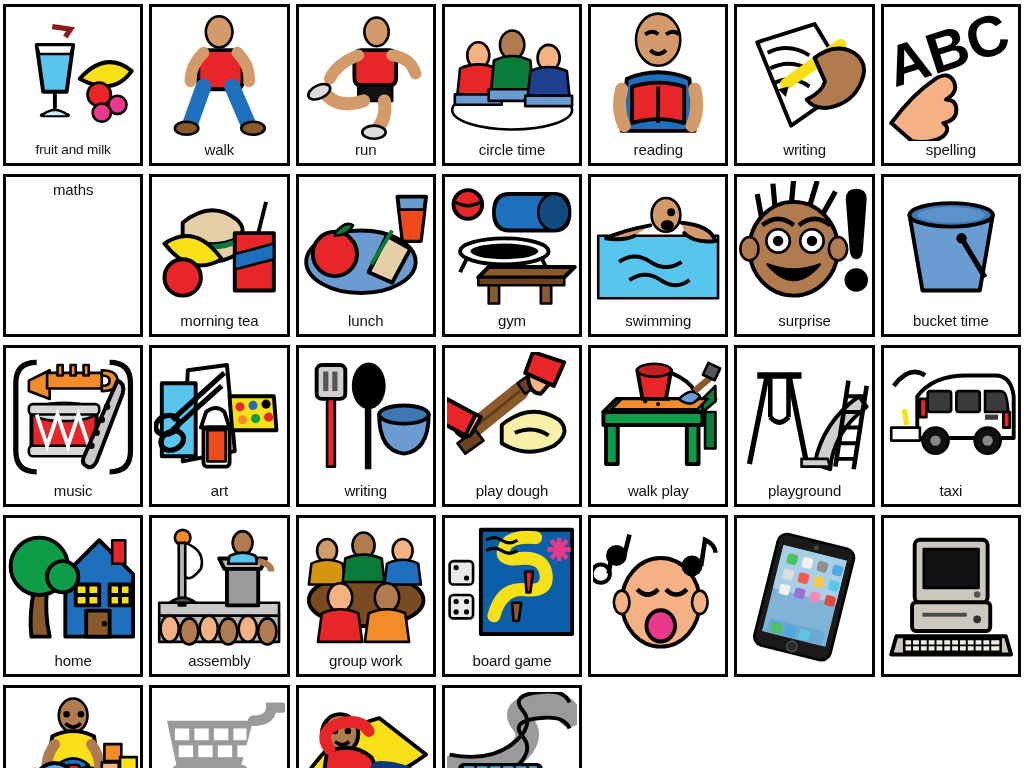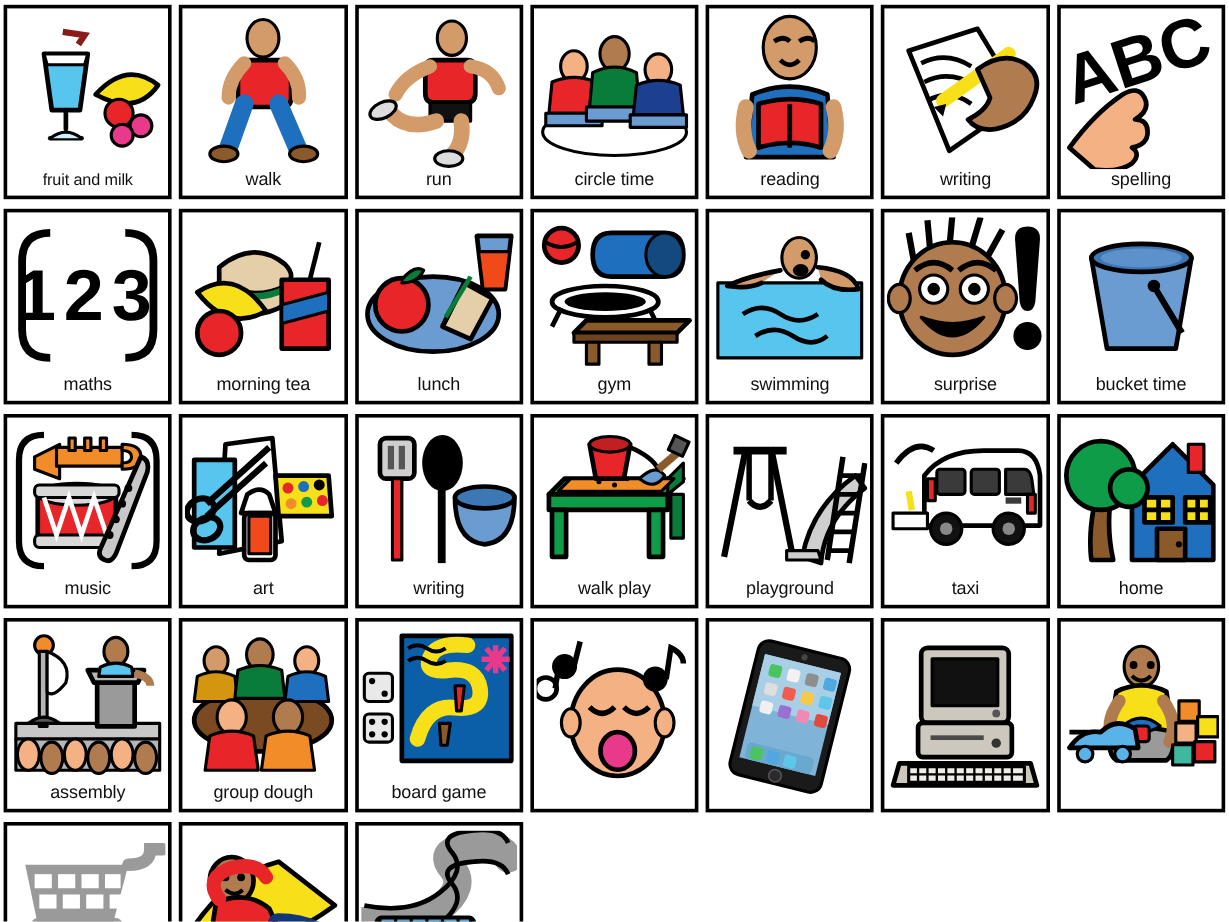--- a/index.html
+++ b/index.html
@@ -160,26 +160,20 @@
           <svg viewBox="0 0 100 100" preserveAspectRatio="xMidYMid meet">
             <text x="52" y="44" font-family="Liberation Sans, sans-serif" font-size="44" font-weight="bold" fill="#000" transform="rotate(-18 52 44)" text-anchor="middle">ABC</text>
             <path d="M4 86 q16 -22 34 -34 q10 -6 14 2 q4 8 -6 14 q8 0 8 8 q0 8 -10 10 q6 4 0 10 q-8 6 -24 4 z" fill="#f4b183" stroke="#000" stroke-width="3" stroke-linejoin="round" stroke-linecap="round"></path>
           </svg>
         </div>
         <div class="label">spelling</div>
       </div>
     </div>
     <div class="cell">
       <div class="card">
-        <div class="art">
-          <svg viewBox="0 0 100 100" preserveAspectRatio="xMidYMid meet">
-            <path d="M26 10 q-18 0 -18 18 v44 q0 18 18 18 M74 10 q18 0 18 18 v44 q0 18 -18 18" fill="none" stroke="#000" stroke-width="5"></path>
-            <text x="50" y="66" font-family="Liberation Sans, sans-serif" font-size="46" font-weight="bold" fill="#000" text-anchor="middle" letter-spacing="5">123</text>
-          </svg>
-        </div>
         <div class="label">maths</div>
       </div>
     </div>
     <div class="cell">
       <div class="card">
         <div class="art">
           <svg viewBox="0 0 100 100" preserveAspectRatio="xMidYMid meet">
             <path d="M22 32 q22 -18 42 -2 q8 8 0 14 q-20 10 -42 -2 z" fill="#e4cfa8" stroke="#000" stroke-width="3" stroke-linejoin="round" stroke-linecap="round"></path>
             <path d="M22 44 q22 12 42 2 l0 10 q-20 12 -42 0 z" fill="#e4cfa8" stroke="#000" stroke-width="3" stroke-linejoin="round" stroke-linecap="round"></path>
             <path d="M22 44 q22 12 42 2" fill="none" stroke="#0a7c3a" stroke-width="4"></path>
@@ -346,20 +340,39 @@
             <ellipse cx="79" cy="48" rx="19" ry="7" fill="#3d78b5" stroke="#000" stroke-width="3" stroke-linejoin="round" stroke-linecap="round"></ellipse>
           </svg>
         </div>
         <div class="label">writing</div>
       </div>
     </div>
     <div class="cell">
       <div class="card">
         <div class="art">
           <svg viewBox="0 0 100 100" preserveAspectRatio="xMidYMid meet">
+            <path d="M42 56 q22 -18 44 -4 q10 10 -4 20 q-20 10 -40 -2 z" fill="#f8f0a8" stroke="#000" stroke-width="3" stroke-linejoin="round" stroke-linecap="round"></path>
+            <path d="M52 62 q14 -6 26 2" stroke="#000" stroke-width="3" fill="none"></path>
+            <path d="M16 62 L56 30" stroke="#8b5a2b" stroke-width="14" stroke-linecap="round"></path>
+            <path d="M16 62 L56 30" stroke="#000" stroke-width="2" fill="none" opacity="0.35"></path>
+            <path d="M8 70 l14 -10 l6 8 l-14 10 z" fill="#6b4320" stroke="#000" stroke-width="2" stroke-linejoin="round" stroke-linecap="round"></path>
+            <path d="M54 24 l14 -10 l6 8 l-14 10 z" fill="#6b4320" stroke="#000" stroke-width="2" stroke-linejoin="round" stroke-linecap="round"></path>
+            <path d="M4 54 q10 -12 22 -4 l-8 14 q-10 4 -14 -10 z" fill="#f4b183" stroke="#000" stroke-width="3" stroke-linejoin="round" stroke-linecap="round"></path>
+            <path d="M0 36 l22 12 l-8 16 l-22 -12 z" fill="#e8262a" stroke="#000" stroke-width="3" stroke-linejoin="round" stroke-linecap="round"></path>
+            <path d="M62 16 q12 -8 22 2 l-12 14 q-10 0 -10 -16 z" fill="#f4b183" stroke="#000" stroke-width="3" stroke-linejoin="round" stroke-linecap="round"></path>
+            <path d="M66 0 l24 8 l-8 18 l-22 -10 z" fill="#e8262a" stroke="#000" stroke-width="3" stroke-linejoin="round" stroke-linecap="round"></path>
+          </svg>
+        </div>
+        <div class="label">play dough</div>
+      </div>
+    </div>
+    <div class="cell">
+      <div class="card">
+        <div class="art">
+          <svg viewBox="0 0 100 100" preserveAspectRatio="xMidYMid meet">
             <path d="M8 46 h76 l10 -10 h-76 z" fill="#0f9c48" stroke="#000" stroke-width="3" stroke-linejoin="round" stroke-linecap="round"></path>
             <path d="M84 46 v-10 l10 -10 v12 z" fill="#0a7c3a" stroke="#000" stroke-width="2" stroke-linejoin="round" stroke-linecap="round"></path>
             <path d="M14 44 h66 l8 -8 h-66 z" fill="#f28c28" stroke="#000" stroke-width="2" stroke-linejoin="round" stroke-linecap="round"></path>
             <path d="M8 46 h76 v10 h-76 z" fill="#0f9c48" stroke="#000" stroke-width="3" stroke-linejoin="round" stroke-linecap="round"></path>
             <rect x="10" y="56" width="9" height="30" fill="#0f9c48" stroke="#000" stroke-width="3" stroke-linejoin="round" stroke-linecap="round"></rect>
             <rect x="72" y="56" width="9" height="30" fill="#0f9c48" stroke="#000" stroke-width="3" stroke-linejoin="round" stroke-linecap="round"></rect>
             <rect x="86" y="46" width="8" height="28" fill="#0a7c3a" stroke="#000" stroke-width="2" stroke-linejoin="round" stroke-linecap="round"></rect>
             <path d="M34 14 h26 l-4 22 h-18 z" fill="#e8262a" stroke="#000" stroke-width="3" stroke-linejoin="round" stroke-linecap="round"></path>
             <ellipse cx="47" cy="14" rx="13" ry="5" fill="#c21f22" stroke="#000" stroke-width="2" stroke-linejoin="round" stroke-linecap="round"></ellipse>
             <path d="M60 16 q14 6 18 14" stroke="#000" stroke-width="3" fill="none"></path>
@@ -470,21 +483,21 @@
             <ellipse cx="48" cy="18" rx="8.5" ry="10" fill="#b07b4f" stroke="#000" stroke-width="2" stroke-linejoin="round" stroke-linecap="round"></ellipse>
             <path d="M34 28 q14 -6 28 0 l2 18 h-32 z" fill="#0a7c3a" stroke="#000" stroke-width="2" stroke-linejoin="round" stroke-linecap="round"></path>
             <ellipse cx="78" cy="22" rx="7.6499999999999995" ry="9" fill="#f4b183" stroke="#000" stroke-width="2" stroke-linejoin="round" stroke-linecap="round"></ellipse>
             <path d="M66 32 q12 -6 24 0 l2 16 h-28 z" fill="#1f6fbf" stroke="#000" stroke-width="2" stroke-linejoin="round" stroke-linecap="round"></path>
             <ellipse cx="30" cy="58" rx="9.35" ry="11" fill="#f4b183" stroke="#000" stroke-width="2" stroke-linejoin="round" stroke-linecap="round"></ellipse>
             <path d="M16 70 q14 -6 28 0 l3 22 h-34 z" fill="#e8262a" stroke="#000" stroke-width="2" stroke-linejoin="round" stroke-linecap="round"></path>
             <ellipse cx="66" cy="58" rx="9.35" ry="11" fill="#b07b4f" stroke="#000" stroke-width="2" stroke-linejoin="round" stroke-linecap="round"></ellipse>
             <path d="M52 70 q14 -6 28 0 l3 22 h-34 z" fill="#f28c28" stroke="#000" stroke-width="2" stroke-linejoin="round" stroke-linecap="round"></path>
           </svg>
         </div>
-        <div class="label">group dough</div>
+        <div class="label">group work</div>
       </div>
     </div>
     <div class="cell">
       <div class="card">
         <div class="art">
           <svg viewBox="0 0 100 100" preserveAspectRatio="xMidYMid meet">
             <rect x="26" y="6" width="70" height="80" fill="#0b5ea8" stroke="#000" stroke-width="3" stroke-linejoin="round" stroke-linecap="round"></rect>
             <path d="M36 72 q6 -22 24 -20 q18 2 16 -12 q-2 -14 -20 -12 q-16 2 -12 -8 q4 -10 24 -8" fill="none" stroke="#f7e017" stroke-width="10" stroke-linecap="round"></path>
             <path d="M36 72 q6 -22 24 -20 q18 2 16 -12 q-2 -14 -20 -12 q-16 2 -12 -8 q4 -10 24 -8" fill="none" stroke="#000" stroke-width="11.5" stroke-linecap="round" opacity="0"></path>
             <path d="M44 72 l0 0" stroke="#000"></path>

